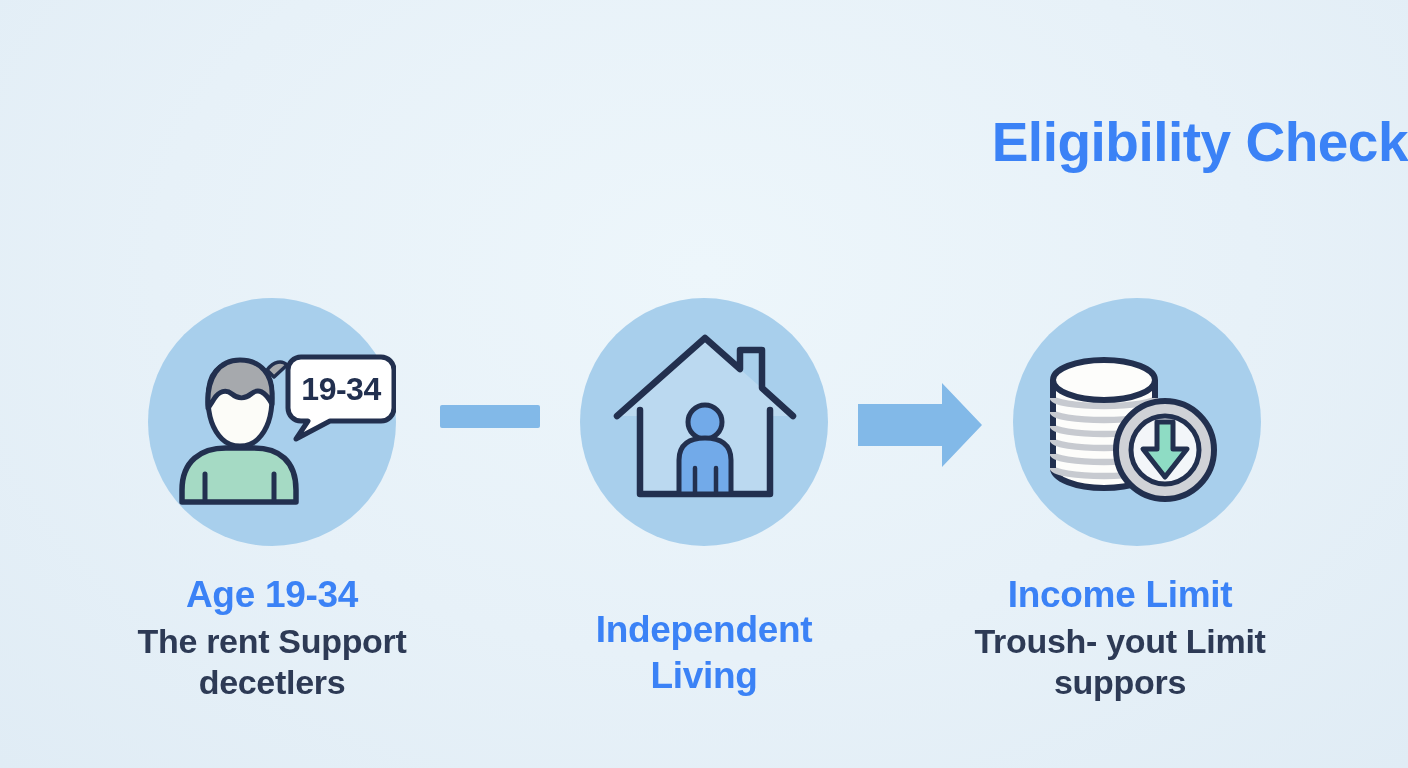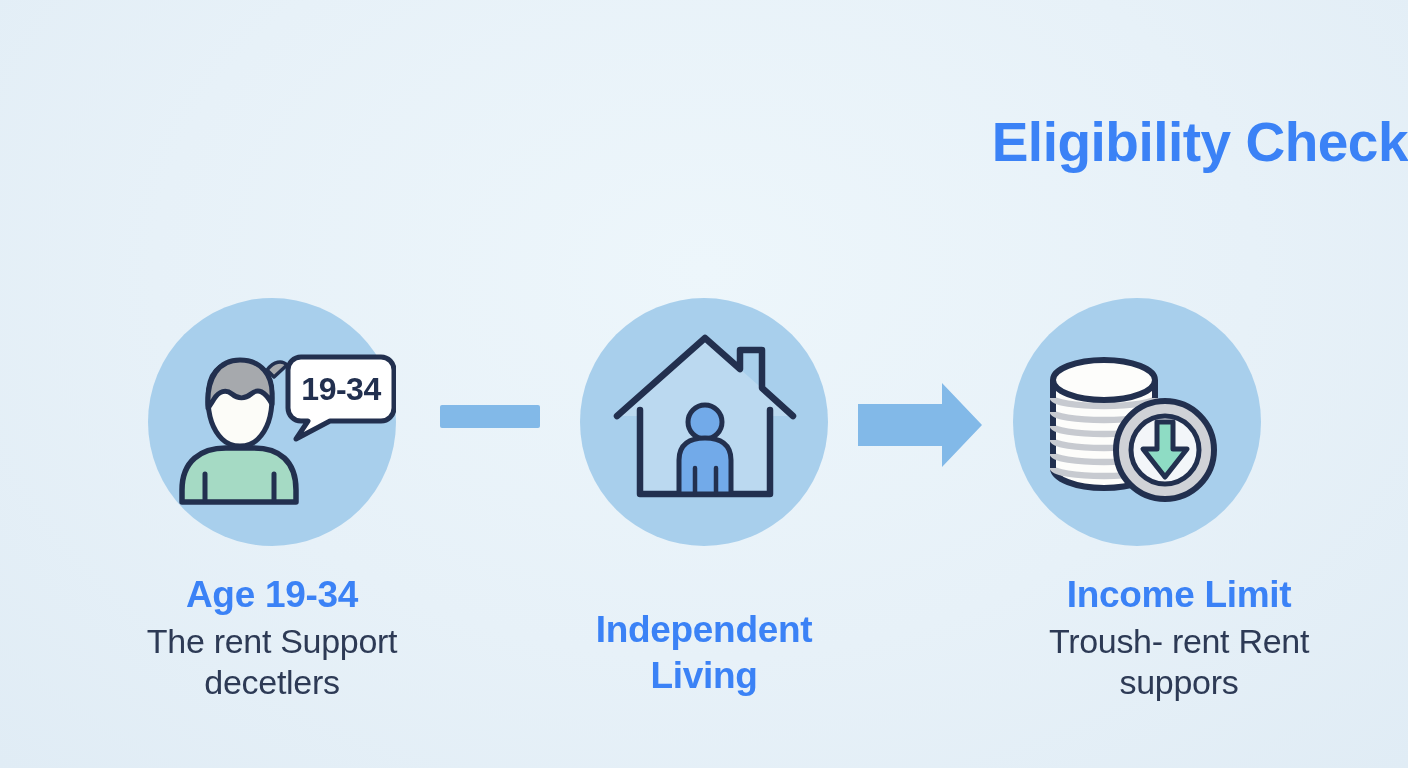--- a/index.html
+++ b/index.html
@@ -24,27 +24,27 @@
   .connector-dash{
     position:absolute;left:440px;top:405px;width:100px;height:23px;
     background:#82b9e8;border-radius:2px;
   }
   .connector-arrow{position:absolute;left:858px;top:383px;}
   .caption{
     position:absolute;top:572px;width:360px;text-align:center;
   }
   .cap1{left:92px;}
   .cap2{left:524px;margin-top:35px;}
-  .cap3{left:999px;}
+  .cap3{left:940px;}
   .caption .head{
     font-size:37px;font-weight:700;color:#3b82f6;line-height:1.25;
     white-space:pre-line;letter-spacing:-0.3px;
   }
   .caption .sub{
-    font-size:34px;font-weight:400;color:#2d3a55;line-height:1.2;
+    font-size:34px;font-weight:700;color:#2d3a55;line-height:1.2;
     white-space:pre-line;margin-top:3px;letter-spacing:-0.3px;
   }
   .bubble-text{
     font-family:"Liberation Sans","DejaVu Sans",sans-serif;
     font-size:32px;font-weight:700;fill:#22304f;letter-spacing:-0.5px;
   }
 </style>
 </head>
 <body>
 
@@ -117,15 +117,15 @@
 decetlers</div>
 </div>
 
 <div class="caption cap2">
   <div class="head">Independent
 Living</div>
 </div>
 
 <div class="caption cap3">
   <div class="head">Income Limit</div>
-  <div class="sub">Troush- rent Rent
+  <div class="sub">Troush- yout Limit
 suppors</div>
 </div>
 
 </body></html>

